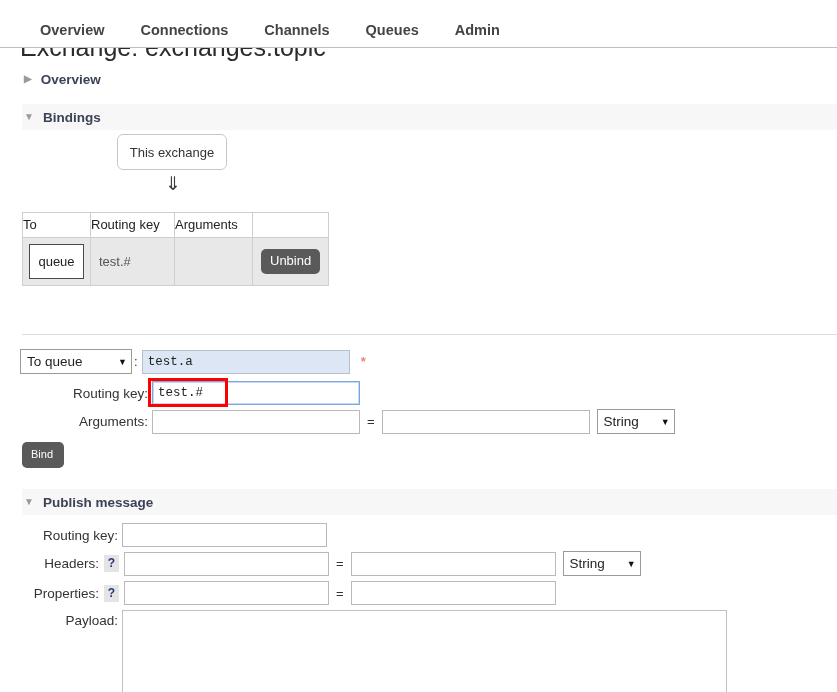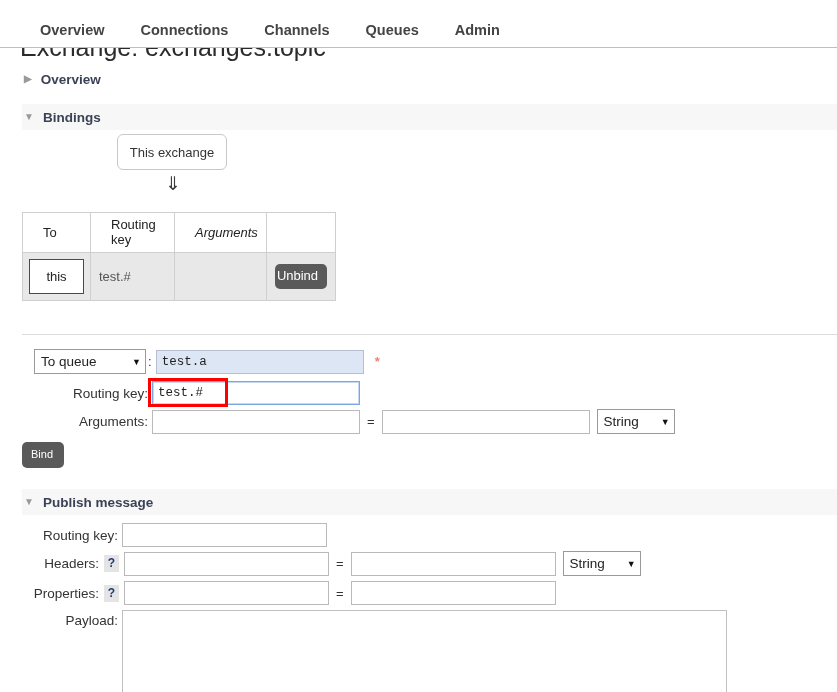--- a/index.html
+++ b/index.html
@@ -120,54 +120,54 @@
     top: 212px;
     border-collapse: collapse;
     font-size: 13px;
   }
   .bind-table th {
     background: #ffffff;
     border: 1px solid #cfcfcf;
     font-weight: normal;
     color: #222222;
     text-align: left;
-    padding: 4px 8px 5px 20px;
+    padding: 4px 8px 5px 0;
     font-size: 13px;
   }
   .bind-table td {
     background: #e8e8e8;
     border: 1px solid #cfcfcf;
     padding: 6px 8px;
     color: #555555;
     vertical-align: middle;
   }
   .col-to     { width: 68px; }
   .col-rk     { width: 84px; }
-  .col-args   { width: 78px; font-style: italic; }
+  .col-args   { width: 78px; }
   .col-action { width: 68px; }
   .cell-to    { padding: 6px !important; }
   .queue-chip {
     display: block;
     background: #ffffff;
     border: 1px solid #4a4a4a;
     padding: 9px 6px;
     text-align: center;
     color: #222222;
     font-size: 13px;
     cursor: pointer;
   }
   .btn-dark {
     display: inline-block;
     background: #5a5a5a;
     color: #ffffff;
     border: none;
     border-radius: 5px;
     font-size: 13px;
     font-weight: normal;
-    padding: 5px 9px 6px 2px;
+    padding: 5px 9px 6px 9px;
     cursor: pointer;
     font-family: "Liberation Sans", sans-serif;
     line-height: 1.1;
   }
 
   
   .form-caption {
     position: absolute;
     left: 22px;
     top: 312px;
@@ -296,34 +296,34 @@
       <tr>
         <th class="col-to">To</th>
         <th class="col-rk">Routing key</th>
         <th class="col-args">Arguments</th>
         <th class="col-action"></th>
       </tr>
     </thead>
     <tbody>
       <tr>
         <td class="cell-to">
-          <span class="queue-chip">this</span>
+          <span class="queue-chip">queue</span>
         </td>
         <td>test.#</td>
         <td></td>
         <td>
           <button class="btn-dark">Unbind</button>
         </td>
       </tr>
     </tbody>
   </table>
 
   <div class="rule" style="top:334px;"></div>
 
-  <div class="frow" style="left:34px; top:349px;">
+  <div class="frow" style="left:20px; top:349px;">
     <div class="sel" style="width:112px;">
       <span>To queue</span>
       <span class="caret">▼</span>
     </div>
     <span class="eq-sign" style="margin:0 4px 0 2px;">:</span>
     <input class="txt prefilled" style="width: 208px;" value="test.a">
     <span class="req-star" style="margin-left:11px;">*</span>
   </div>
 
   <div class="frow" style="left:25px; top:381px;">

